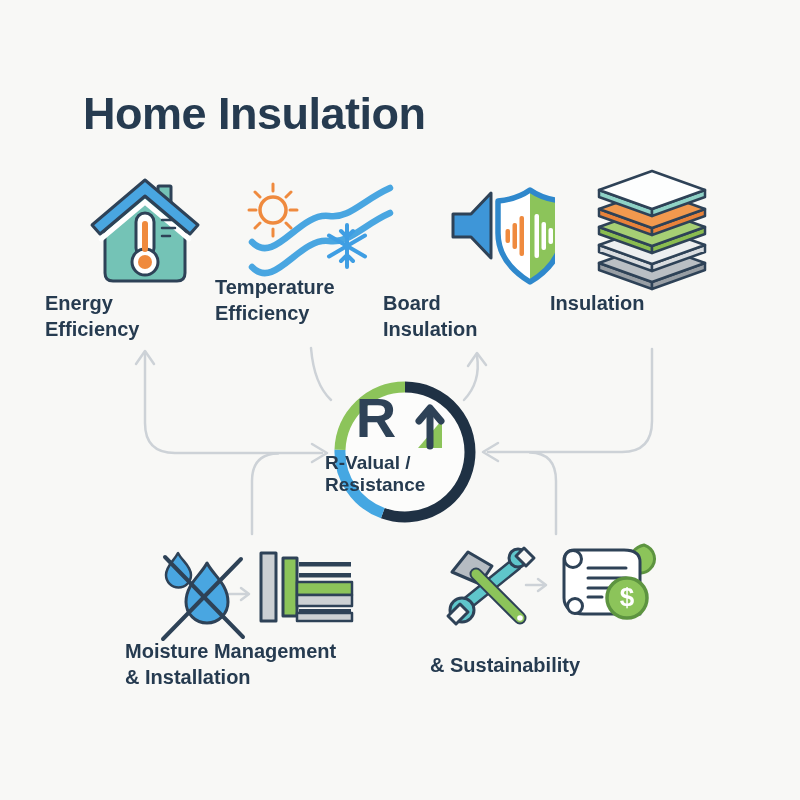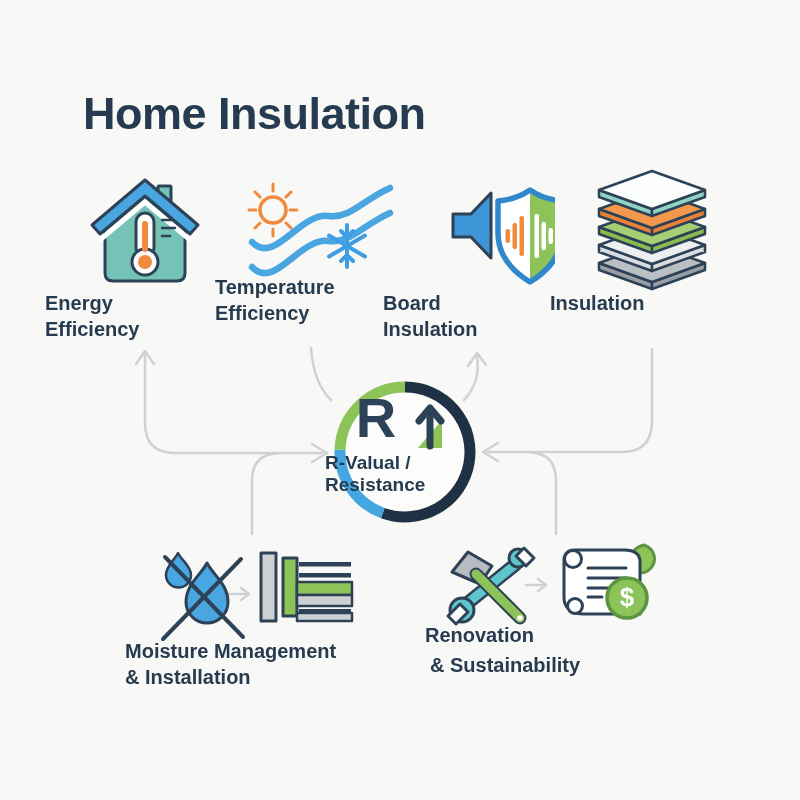--- a/index.html
+++ b/index.html
@@ -202,20 +202,17 @@
     <circle class="st f-white" cx="27" cy="66" r="7.5"></circle>
     <path class="st f-none" d="M40 28 H78 M40 38 H78 M40 48 H72 M40 57 H54"></path>
     <circle cx="79" cy="58" r="20" fill="var(--green)" stroke="var(--greendark)" stroke-width="3.5"></circle>
   </svg>
   <div class="coin-symbol">$</div>
 
   <div class="node-label" style="left:125px;top:638px;width:250px">
     <div>Moisture Management</div>
       <div>&amp; Installation</div>
   </div>
-  <div class="node-label" style="left:425px;top:622px;width:170px">
-    <div>Renovation</div>
-  </div>
   <div class="node-label" style="left:430px;top:652px;width:220px">
     <div>&amp; Sustainability</div>
   </div>
 
 </div>
 
 </body></html>

